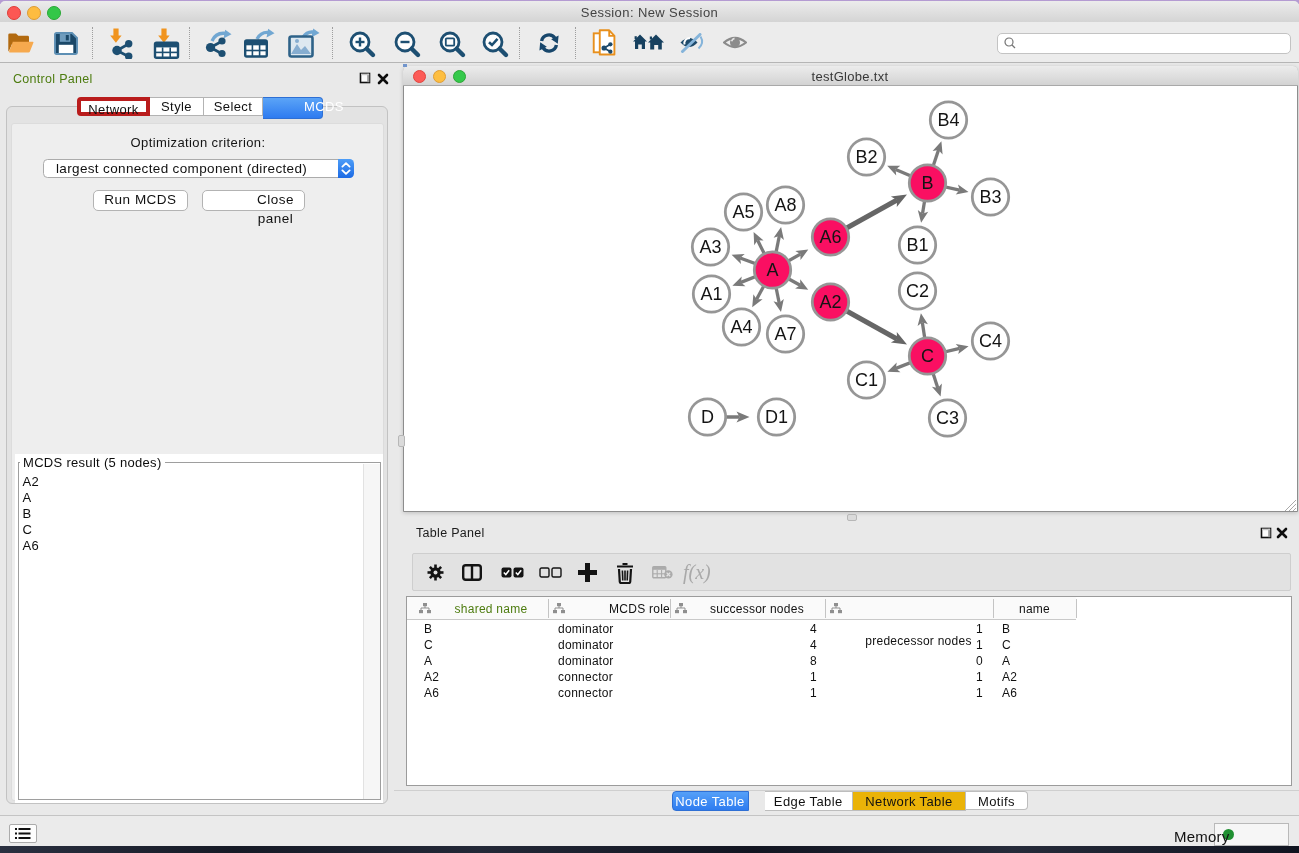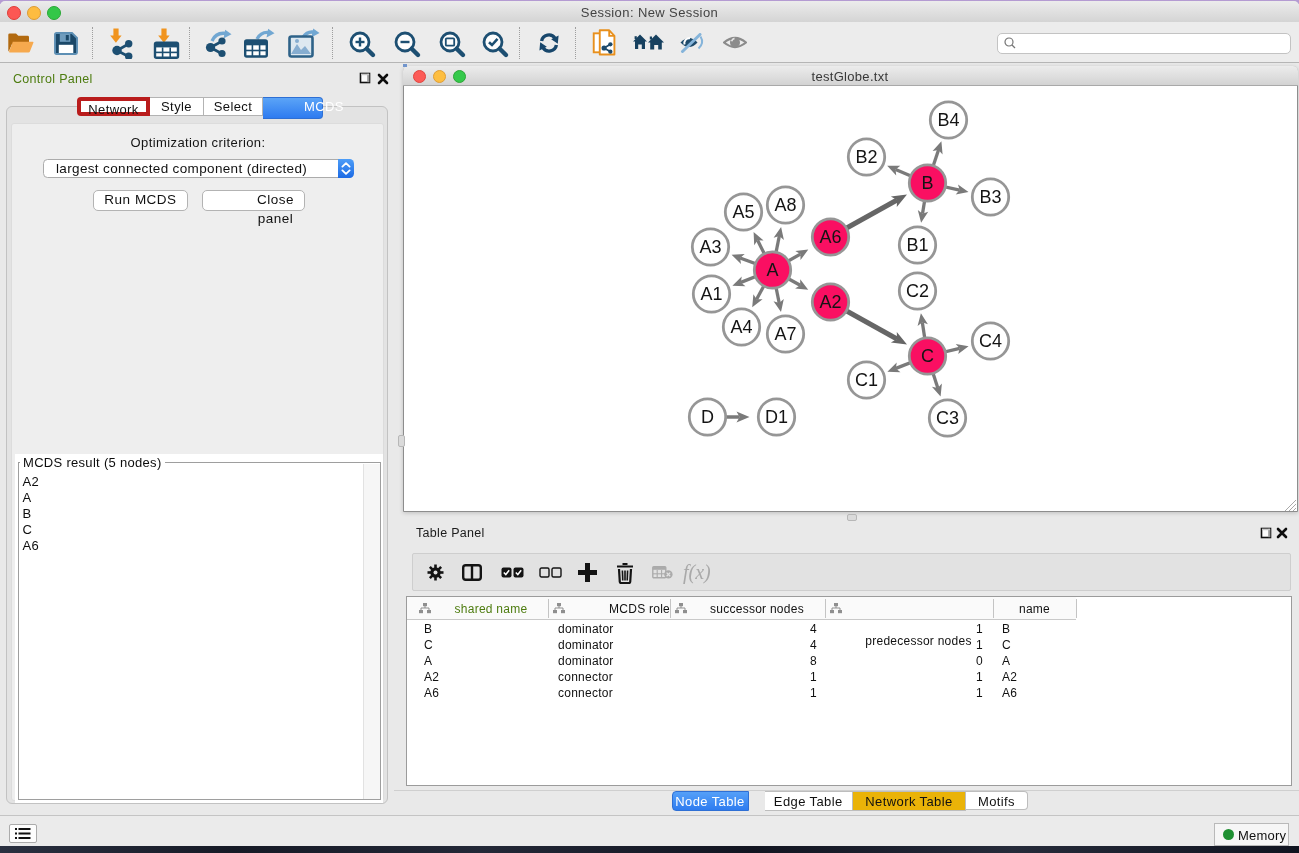--- a/index.html
+++ b/index.html
@@ -467,15 +467,15 @@
       <rect x="0" y="0" width="2" height="2"></rect>
       <rect x="3.5" y="0" width="12" height="2"></rect>
       <rect x="0" y="4.5" width="2" height="2"></rect>
       <rect x="3.5" y="4.5" width="12" height="2"></rect>
       <rect x="0" y="9" width="2" height="2"></rect>
       <rect x="3.5" y="9" width="12" height="2"></rect>
     </g>
   </svg>
 <div class="abs" style="left:1214px;top:822.5px;width:74.5px;height:23px;background:#f6f6f6;border:1px solid #b9b9b9;box-sizing:border-box;"></div>
 <div class="abs tl" style="left:1222.5px;top:828.5px;width:11px;height:11px;background:#1f9032;"></div>
-<div class="abs" style="left:1238px;top:828px;font-size:13px;letter-spacing:0.2px;color:#111;">Memory</div>
+<div class="abs" style="left:1174px;top:828px;font-size:15px;letter-spacing:0.2px;color:#111;">Memory</div>
 
 <div class="abs" style="left:0;top:846px;width:1299px;height:7px;background:linear-gradient(90deg,#2a3040,#161a26 18%,#232837 37%,#121521 58%,#262b3a 78%,#101420);"></div>
 
 </body></html>

